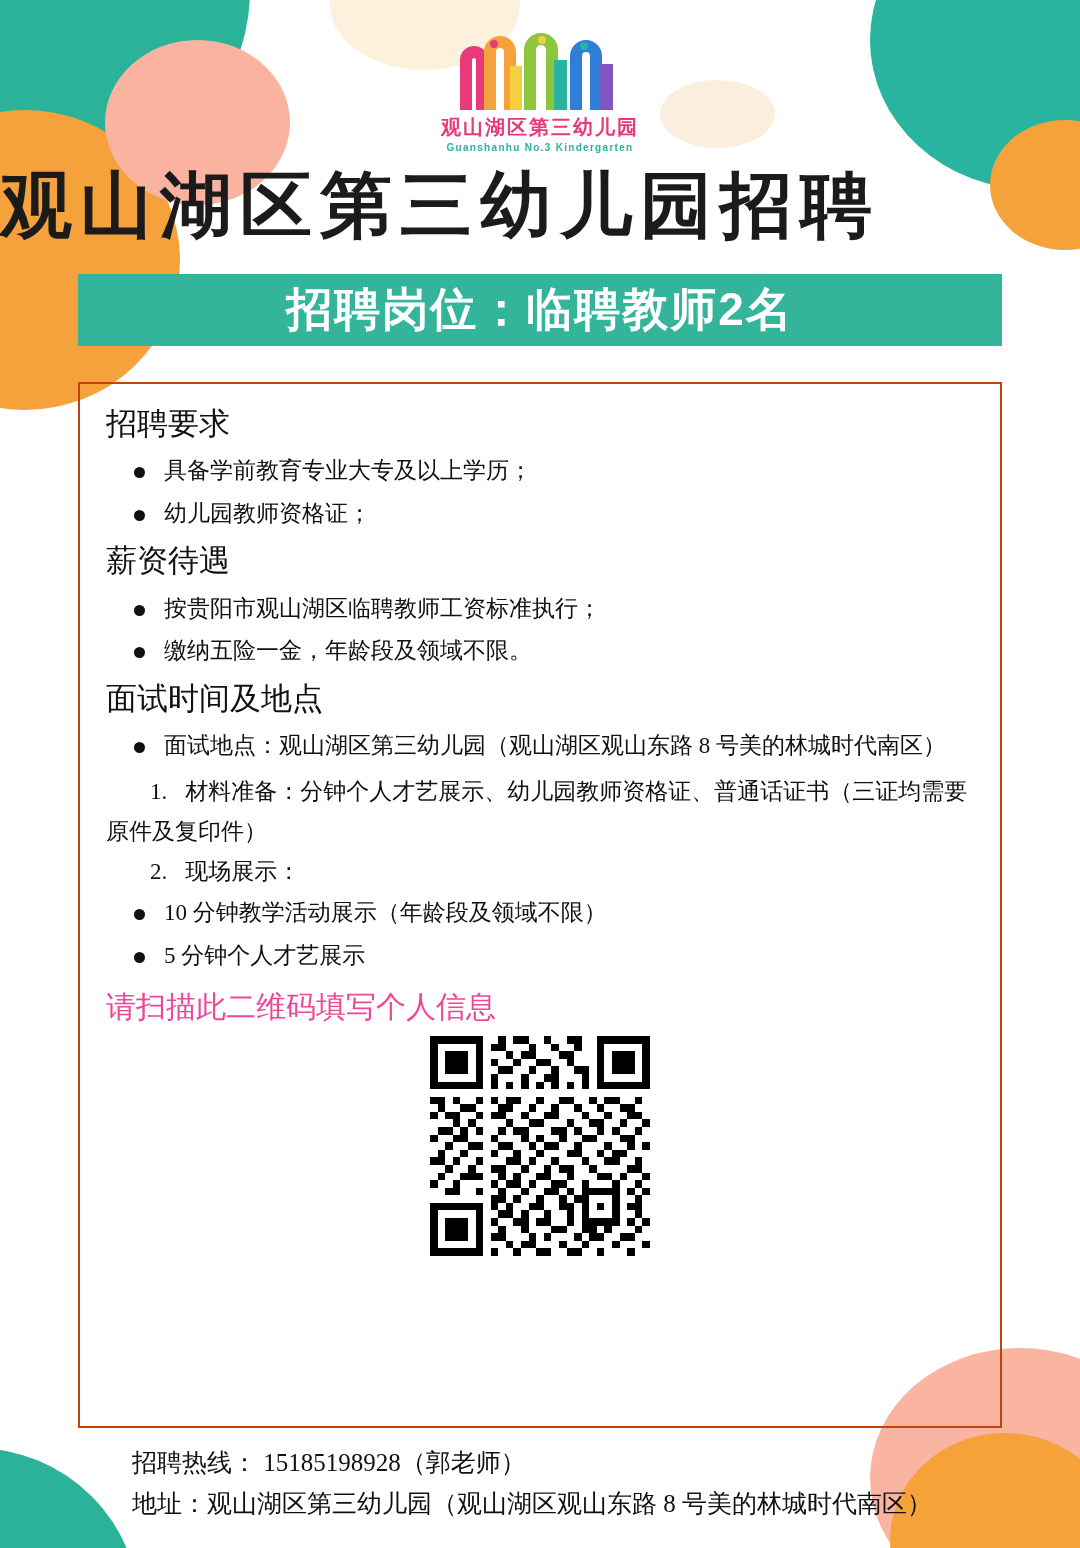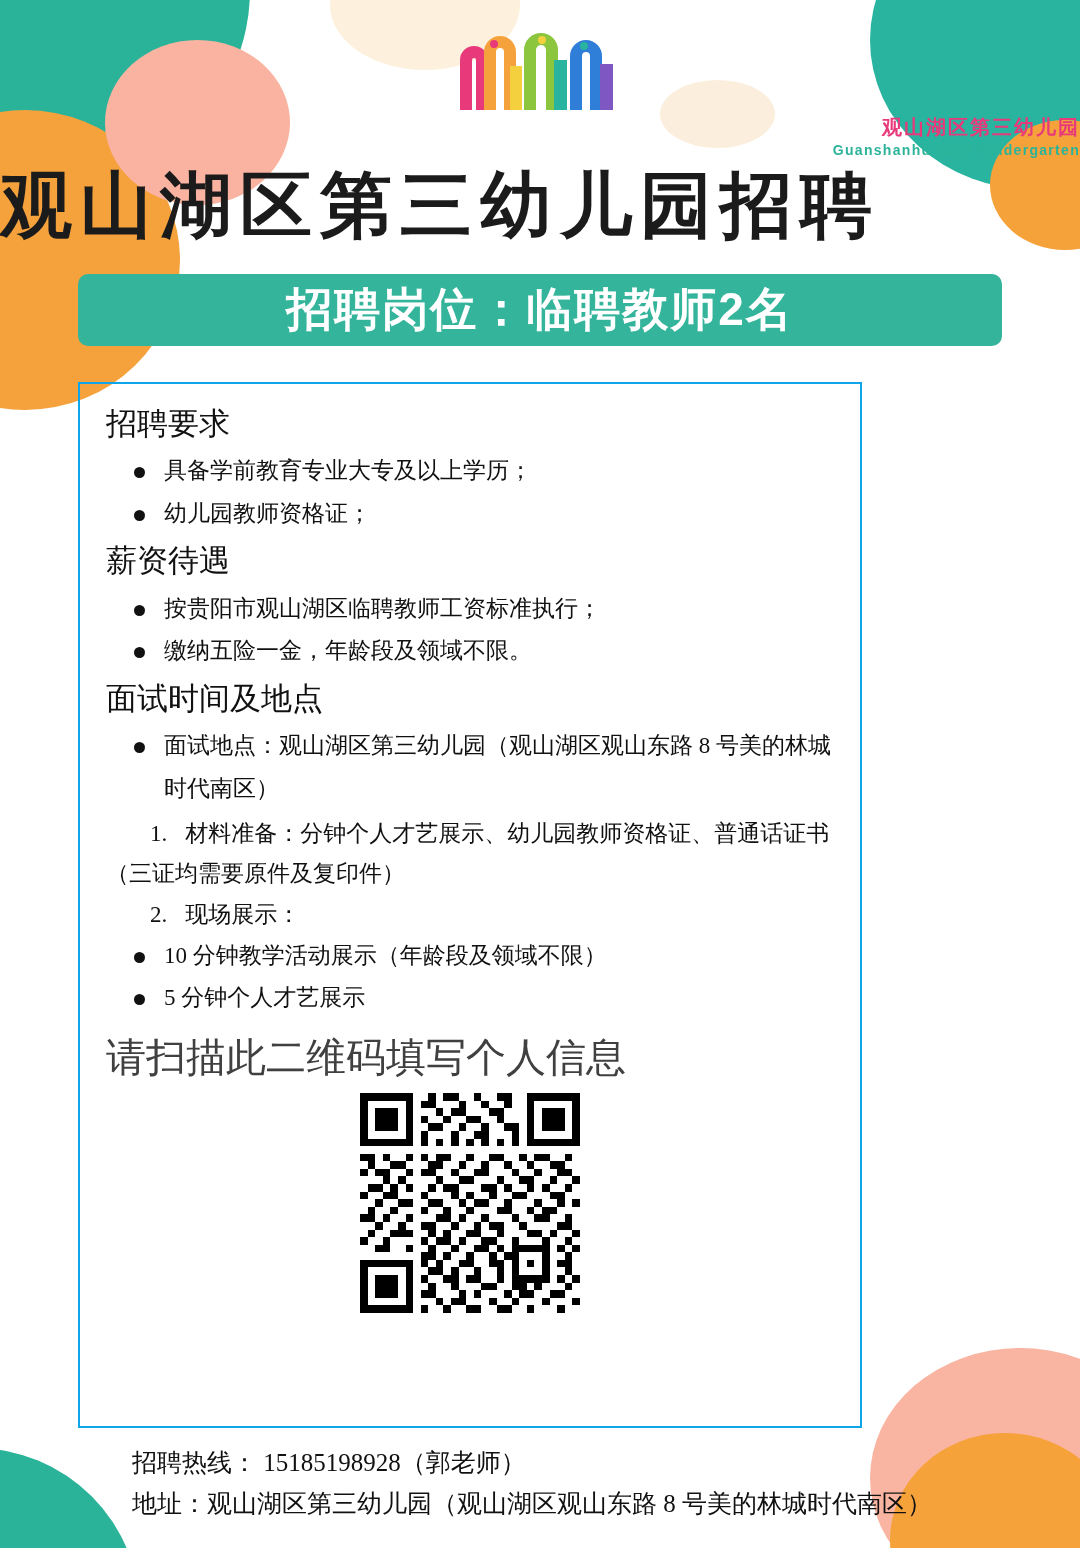--- a/index.html
+++ b/index.html
@@ -67,34 +67,34 @@
     left: -190px; bottom: -230px;
     width: 330px; height: 330px;
     background: #2bb39a;
   }
 
   
   #logo-area {
     position: absolute;
     top: 30px; left: 0; right: 0;
     height: 145px;
-    text-align: right;
+    text-align: center;
   }
   #logo-mark { display: block; margin: 0 auto; }
   #logo-cn {
     font-family: "Liberation Sans", sans-serif;
     font-size: 20px;
     font-weight: bold;
     color: #e8397b;
     letter-spacing: 2px;
     margin-top: 2px;
   }
   #logo-en {
     font-family: "Liberation Sans", sans-serif;
-    font-size: 14px;
+    font-size: 10px;
     font-weight: bold;
     color: #2bb39a;
     letter-spacing: 1.3px;
     margin-top: 1px;
   }
 
   
   #main-title {
     position: absolute;
     top: 158px; left: 0; right: 0;
@@ -106,41 +106,41 @@
     color: #1b1b1b;
     white-space: nowrap;
   }
 
   
   #position-banner {
     position: absolute;
     top: 274px; left: 78px;
     width: 924px; height: 72px;
     background: #34b49b;
-    border-radius: 10px;
+    border-radius: 0;
     display: flex;
     align-items: center;
     justify-content: center;
   }
   #position-banner-text {
     font-family: "Liberation Sans", sans-serif;
     font-size: 46px;
     font-weight: bold;
     color: #ffffff;
     letter-spacing: 2px;
     white-space: nowrap;
   }
 
   
   #content-box {
     position: absolute;
     top: 382px; left: 78px;
-    width: 784px;
+    width: 924px;
     height: 1046px;
-    border: 2px solid #0ea5e9;
+    border: 2px solid #c2410c;
     box-sizing: border-box;
     padding: 14px 26px 10px 26px;
     background: rgba(255,255,255,0.0);
   }
 
   .section-heading {
     font-size: 31px;
     color: #111;
     margin: 6px 0 6px 0;
     line-height: 1.3;
@@ -174,22 +174,22 @@
   }
   ol.numbered li {
     font-size: 23px;
     line-height: 1.75;
     color: #111;
     text-indent: 44px;
   }
   .num { margin-right: 18px; }
 
   .qr-heading {
-    font-size: 40px;
-    color: #404040;
+    font-size: 30px;
+    color: #ec4899;
     margin: 10px 0 4px 0;
   }
 
   #qr-wrap {
     text-align: center;
     margin-top: 8px;
   }
   #qr-code {
     display: inline-block;
     image-rendering: pixelated;

